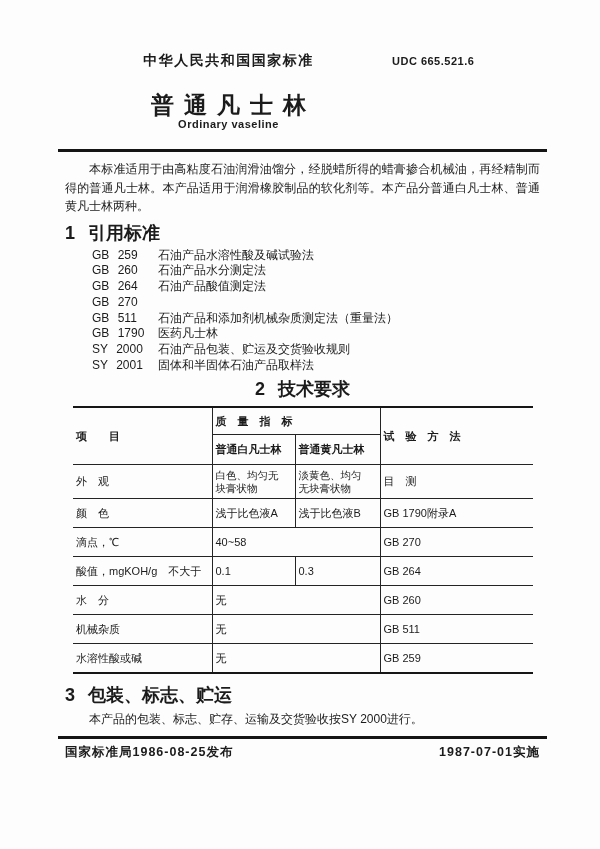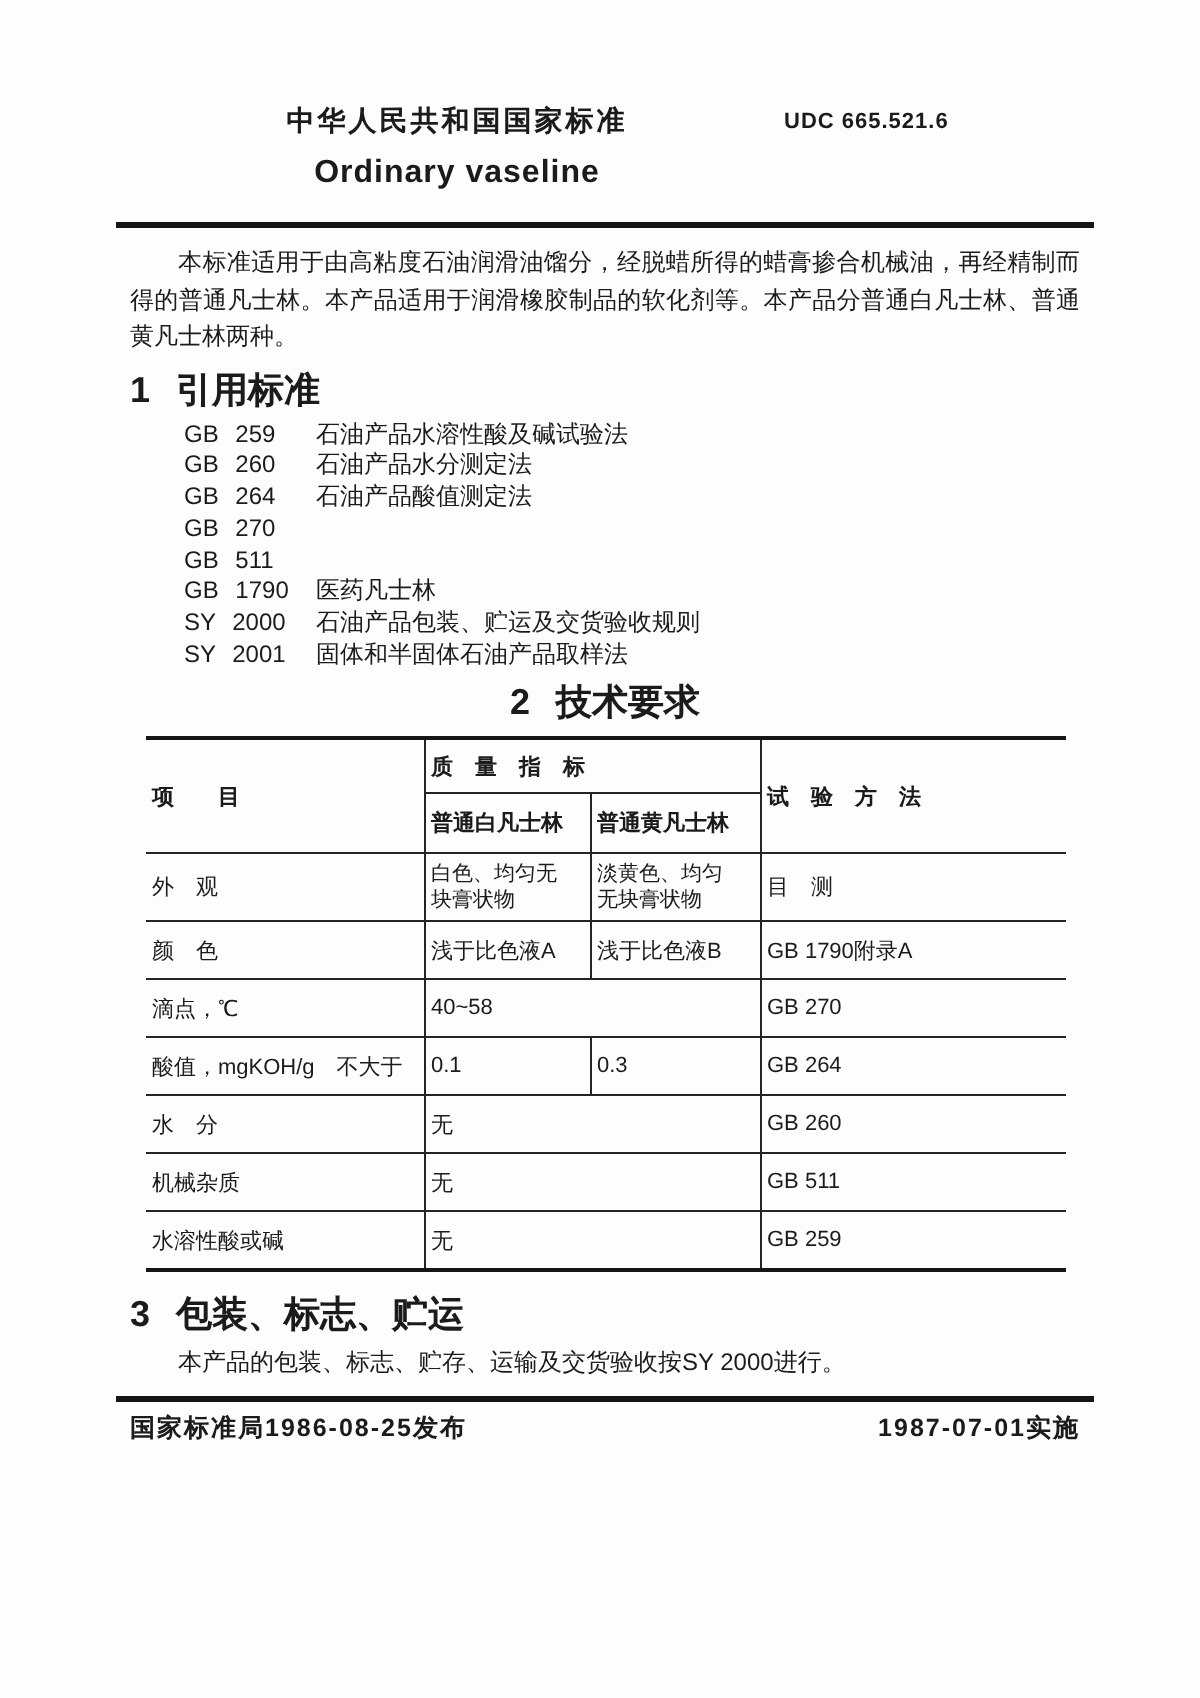--- a/index.html
+++ b/index.html
@@ -16,21 +16,21 @@
   .content { position: absolute; left: 65px; top: 0; width: 475px; }
 
   
   .hdr { display: flex; margin-top: 52px; }
   .hdr-left { flex: 1; text-align: center; }
   .hdr-right { width: 148px; text-align: left; }
   .org { font-size: 14px; font-weight: bold; letter-spacing: 1.5px; line-height: 16px; }
   .udc { font-size: 11px; font-weight: bold; letter-spacing: 0.5px; margin-top: 2px; line-height: 15px; }
   .title-cn { font-size: 23px; font-weight: bold; letter-spacing: 10px; text-indent: 10px; margin-top: 24px; line-height: 26px; }
   .gbno { font-size: 13px; font-weight: bold; letter-spacing: 1.5px; margin-top: 24px; line-height: 15px; }
-  .title-en { font-size: 16px; font-weight: bold; letter-spacing: 0.5px; margin-top: 12px; line-height: 13px; }
+  .title-en { font-size: 11px; font-weight: bold; letter-spacing: 0.5px; line-height: 13px; }
 
   .rule { border-top: 3px solid #151515; margin: 18px -7px 0 -7px; height: 0; }
 
   .intro { margin-top: 8px; font-size: 12px; line-height: 18.5px; text-indent: 24px; text-align: justify; }
 
   .sec { margin-top: 10px; font-size: 18px; font-weight: bold; line-height: 15px; }
   .sec2 { margin-top: 8px; text-align: center; }
   .sec3 { margin-top: 14px; }
   .sec .no { margin-right: 13px; }
 
@@ -73,20 +73,21 @@
 </style>
 </head>
 <body>
 
 <div class="page">
   <div class="content">
 
     <div class="hdr">
       <div class="hdr-left">
         <div class="org">中华人民共和国国家标准</div>
+        <div class="title-cn">普通凡士林</div>
         <div class="title-en">Ordinary vaseline</div>
       </div>
       <div class="hdr-right">
         <div class="udc">UDC 665.521.6</div>
       </div>
     </div>
 
     <div class="rule"></div>
 
     <p class="intro">本标准适用于由高粘度石油润滑油馏分，经脱蜡所得的蜡膏掺合机械油，再经精制而得的普通凡士林。本产品适用于润滑橡胶制品的软化剂等。本产品分普通白凡士林、普通黄凡士林两种。</p>
@@ -106,20 +107,21 @@
       </div>
       <div class="ref-row">
         <span class="ref-code">GB 264</span>
         <span class="ref-name">石油产品酸值测定法</span>
       </div>
       <div class="ref-row">
         <span class="ref-code">GB 270</span>
       </div>
       <div class="ref-row">
         <span class="ref-code">GB 511</span>
+        <span class="ref-name">石油产品和添加剂机械杂质测定法（重量法）</span>
       </div>
       <div class="ref-row">
         <span class="ref-code">GB 1790</span>
         <span class="ref-name">医药凡士林</span>
       </div>
       <div class="ref-row">
         <span class="ref-code">SY 2000</span>
         <span class="ref-name">石油产品包装、贮运及交货验收规则</span>
       </div>
       <div class="ref-row">

